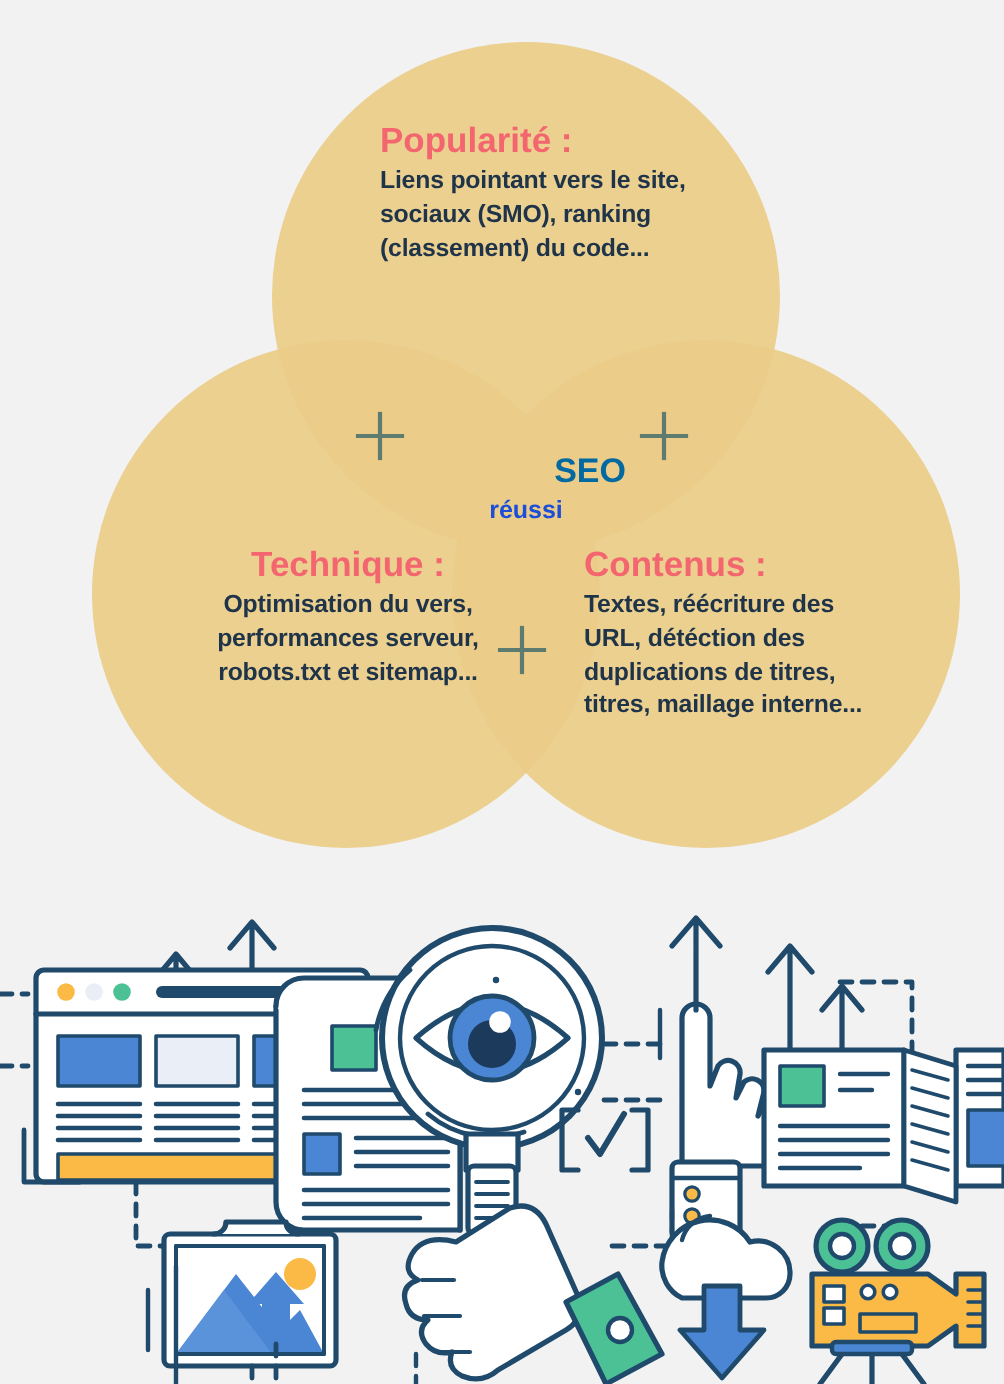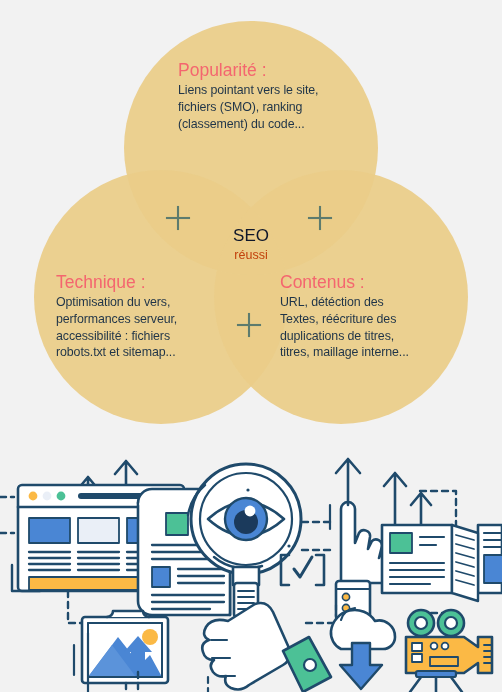--- a/index.html
+++ b/index.html
@@ -4,49 +4,49 @@
 <style>
   html,body{margin:0;padding:0;}
   body{
     width:502px;height:692px;
     background:#f2f2f2;
     font-family:"Liberation Sans", sans-serif;
     overflow:hidden;
     position:relative;
   }
   #stage{position:absolute;inset:0;width:502px;height:692px;}
-  .venn-wrap{position:absolute;left:0;top:0;width:416px;height:445px;}
+  .venn-wrap{position:absolute;left:12px;top:0;width:416px;height:445px;font-weight:bold;}
   .venn-svg{position:absolute;left:0;top:0;}
   .circle-text{
     position:absolute;
     color:#1f3448;
     font-size:12.4px;
     line-height:1.34;
     letter-spacing:-0.1px;
   }
   .circle-text .heading{
     display:block;
     color:#f4666f;
     font-size:17.5px;
     line-height:1.22;
     margin-bottom:1px;
     letter-spacing:0px;
   }
   .body-line{display:block;white-space:nowrap;}
   #txt-popularite{left:178px;top:60px;width:200px;text-align:left;}
-  #txt-technique{left:56px;top:272px;width:212px;text-align:left;}
+  #txt-technique{left:56px;top:272px;width:212px;text-align:center;}
   #txt-contenus{left:280px;top:272px;width:190px;text-align:left;}
   #center-label{
     position:absolute;left:201px;top:226px;width:100px;text-align:center;
   }
   #center-label .seo{
-    display:block;color:#0f172a;font-size:17px;line-height:1.2;
+    display:block;color:#0369a1;font-size:17px;line-height:1.2;text-align:right;
   }
   #center-label .sub{
-    display:block;color:#c2410c;font-size:12.5px;line-height:1.3;margin-top:1px;
+    display:block;color:#1d4ed8;font-size:12.5px;line-height:1.3;margin-top:1px;
   }
   .illus{position:absolute;left:0;top:445px;width:502px;height:247px;}
 </style>
 </head>
 <body>
 
 <div id="stage">
 
   <div class="venn-wrap">
     <svg class="venn-svg" width="502" height="445" viewBox="0 0 502 445">
@@ -74,36 +74,35 @@
         <g>
           <line x1="238" y1="325" x2="260" y2="325"></line>
           <line x1="249" y1="314" x2="249" y2="336"></line>
         </g>
       </g>
     </svg>
 
     <div class="circle-text" id="txt-popularite">
       <span class="heading">Popularité :</span>
       <span class="body-line">Liens pointant vers le site,</span>
-      <span class="body-line">fichiers (SMO), ranking</span>
+      <span class="body-line">sociaux (SMO), ranking</span>
       <span class="body-line">(classement) du code...</span>
     </div>
 
     <div class="circle-text" id="txt-technique">
       <span class="heading">Technique :</span>
       <span class="body-line">Optimisation du vers,</span>
       <span class="body-line">performances serveur,</span>
-      <span class="body-line">accessibilité : fichiers</span>
       <span class="body-line">robots.txt et sitemap...</span>
     </div>
 
     <div class="circle-text" id="txt-contenus">
       <span class="heading">Contenus :</span>
+      <span class="body-line">Textes, réécriture des</span>
       <span class="body-line">URL, détéction des</span>
-      <span class="body-line">Textes, réécriture des</span>
       <span class="body-line">duplications de titres,</span>
       <span class="body-line">titres, maillage interne...</span>
     </div>
 
     <div id="center-label">
       <span class="seo">SEO</span>
       <span class="sub">réussi</span>
     </div>
   </div>
 

